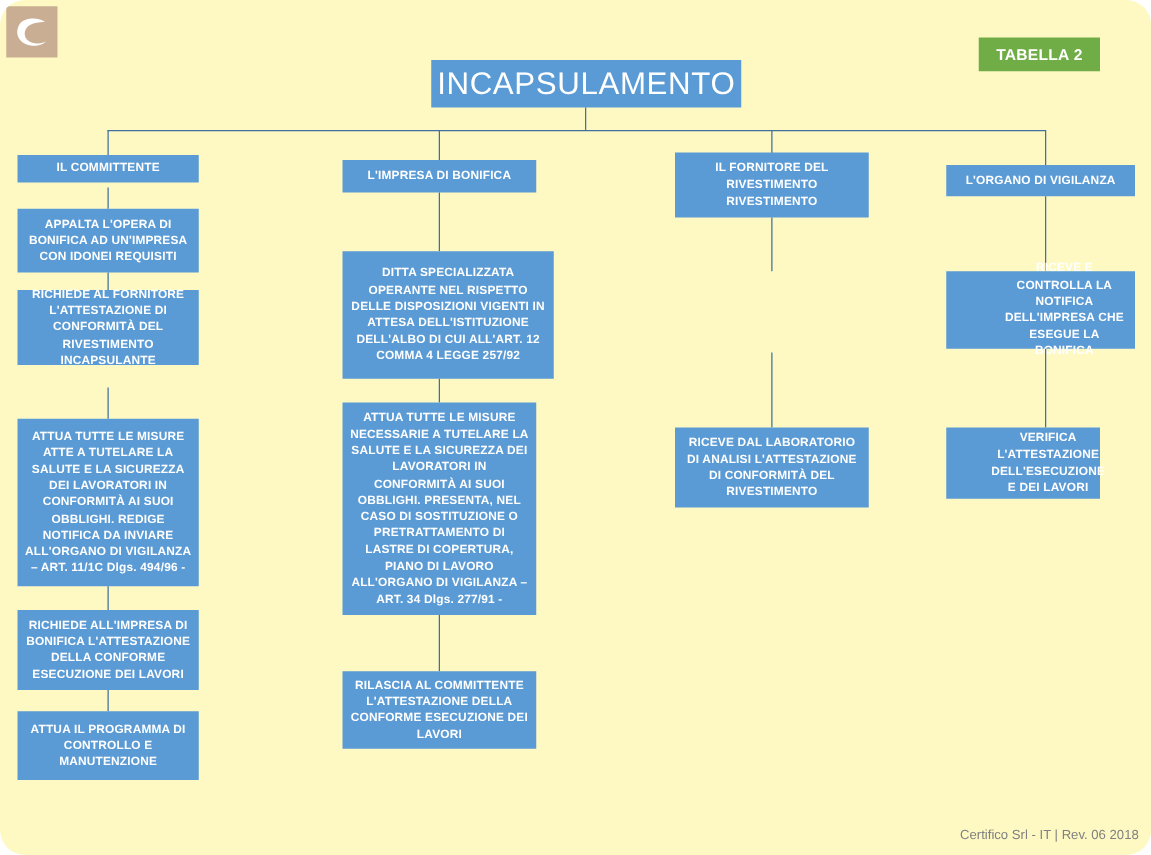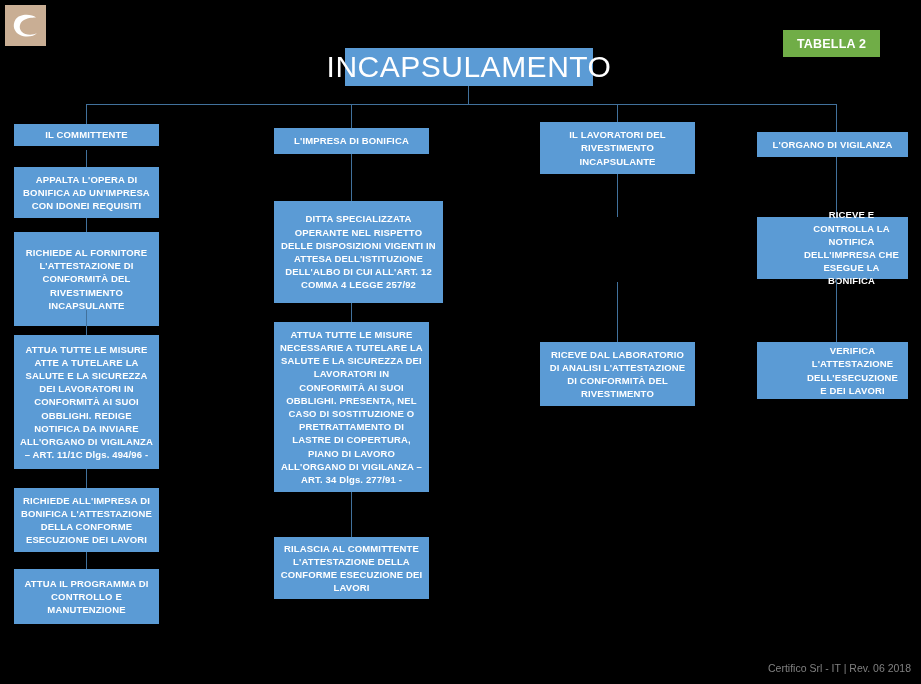--- a/index.html
+++ b/index.html
@@ -7,22 +7,23 @@
     padding: 0;
     background: #ffffff;
   }
   body {
     font-family: "Liberation Sans", sans-serif;
   }
   #page {
     position: relative;
     width: 921px;
     height: 684px;
-    background: #000000;
+    background: #fef9c3;
     overflow: hidden;
+    border-radius: 20px;
   }
 
   
   #logo {
     position: absolute;
     left: 5px;
     top: 5px;
     width: 41px;
     height: 41px;
     background: #C9AE94;
@@ -48,21 +49,21 @@
 
   
   #root-box {
     position: absolute;
     left: 345px;
     top: 48px;
     width: 248px;
     height: 38px;
     background: #5B9BD5;
     color: #ffffff;
-    font-size: 30px;
+    font-size: 25px;
     font-weight: 400;
     letter-spacing: .5px;
     display: flex;
     align-items: center;
     justify-content: center;
   }
 
   
   .conn {
     position: absolute;
@@ -123,21 +124,21 @@
   <div class="conn conn-v" style="left:351px; top:104px; height:24px;"></div>
   <div class="conn conn-v" style="left:617px; top:104px; height:24px;"></div>
   <div class="conn conn-v" style="left:836px; top:104px; height:28px;"></div>
 
   <div class="node head" style="left:14px; top:124px; width:145px; height:22px;">IL COMMITTENTE</div>
   <div class="conn conn-v" style="left:86px; top:150px; height:17px;"></div>
 
   <div class="node" style="left:14px; top:167px; width:145px; height:51px;">APPALTA L'OPERA DI BONIFICA AD UN'IMPRESA CON IDONEI REQUISITI</div>
   <div class="conn conn-v" style="left:86px; top:218px; height:14px;"></div>
 
-  <div class="node" style="left:14px; top:232px; width:145px; height:94px;">RICHIEDE AL FORNITORE L'ATTESTAZIONE DI CONFORMITÀ DEL RIVESTIMENTO INCAPSULANTE</div>
+  <div class="node" style="left:14px; top:232px; width:145px; height:60px;">RICHIEDE AL FORNITORE L'ATTESTAZIONE DI CONFORMITÀ DEL RIVESTIMENTO INCAPSULANTE</div>
   <div class="conn conn-v" style="left:86px; top:310px; height:25px;"></div>
 
   <div class="node" style="left:14px; top:335px; width:145px; height:134px;">ATTUA TUTTE LE MISURE ATTE A  TUTELARE LA SALUTE E LA SICUREZZA DEI LAVORATORI IN CONFORMITÀ AI SUOI OBBLIGHI. REDIGE NOTIFICA DA INVIARE ALL'ORGANO DI VIGILANZA – ART. 11/1C  Dlgs. 494/96 -</div>
   <div class="conn conn-v" style="left:86px; top:469px; height:19px;"></div>
 
   <div class="node" style="left:14px; top:488px; width:145px; height:64px;">RICHIEDE ALL'IMPRESA DI BONIFICA L'ATTESTAZIONE DELLA CONFORME ESECUZIONE DEI LAVORI</div>
   <div class="conn conn-v" style="left:86px; top:552px; height:17px;"></div>
 
   <div class="node head" style="left:274px; top:128px; width:155px; height:26px;">L'IMPRESA DI BONIFICA</div>
 
@@ -145,30 +146,30 @@
   <div class="conn conn-v" style="left:351px; top:154px; height:47px;"></div>
 
   <div class="node" style="left:274px; top:201px; width:169px; height:102px;">DITTA SPECIALIZZATA OPERANTE NEL RISPETTO DELLE DISPOSIZIONI VIGENTI IN ATTESA DELL'ISTITUZIONE DELL'ALBO DI CUI ALL'ART. 12 COMMA 4 LEGGE 257/92</div>
   <div class="conn conn-v" style="left:351px; top:303px; height:19px;"></div>
 
   <div class="node" style="left:274px; top:322px; width:155px; height:170px;">ATTUA TUTTE LE MISURE NECESSARIE A TUTELARE LA SALUTE E LA  SICUREZZA DEI LAVORATORI IN CONFORMITÀ AI SUOI OBBLIGHI. PRESENTA, NEL CASO DI SOSTITUZIONE O PRETRATTAMENTO DI LASTRE DI COPERTURA, PIANO DI LAVORO ALL'ORGANO DI VIGILANZA – ART. 34 Dlgs. 277/91 -</div>
   <div class="conn conn-v" style="left:351px; top:492px; height:45px;"></div>
 
   <div class="node" style="left:274px; top:537px; width:155px; height:62px;">RILASCIA AL COMMITTENTE L'ATTESTAZIONE DELLA CONFORME ESECUZIONE DEI LAVORI</div>
 
-  <div class="node head" style="left:540px; top:122px; width:155px; height:52px;">IL LAVORATORI DEL RIVESTIMENTO INCAPSULANTE</div>
+  <div class="node head" style="left:540px; top:122px; width:155px; height:52px;">IL FORNITORE DEL RIVESTIMENTO RIVESTIMENTO</div>
   <div class="conn conn-v" style="left:617px; top:174px; height:43px;"></div>
 
   <div class="conn conn-v" style="left:617px; top:282px; height:60px;"></div>
 
   <div class="node head" style="left:757px; top:132px; width:151px; height:25px;">L'ORGANO DI VIGILANZA</div>
 
   <div class="node" style="left:540px; top:342px; width:155px; height:64px;">RICEVE DAL LABORATORIO DI ANALISI L'ATTESTAZIONE DI CONFORMITÀ DEL RIVESTIMENTO</div>
   <div class="conn conn-v" style="left:836px; top:157px; height:60px;"></div>
 
   <div class="node" style="left:757px; top:217px; width:151px; height:62px;padding-left:44px;">RICEVE E CONTROLLA LA NOTIFICA DELL'IMPRESA CHE ESEGUE LA BONIFICA</div>
   <div class="conn conn-v" style="left:836px; top:279px; height:63px;"></div>
 
-  <div class="node" style="left:757px; top:342px; width:151px; height:57px;padding-left:46px;">VERIFICA L'ATTESTAZIONE DELL'ESECUZIONE E DEI LAVORI</div>
+  <div class="node" style="left:757px; top:342px; width:123px; height:57px;padding-left:46px;">VERIFICA L'ATTESTAZIONE DELL'ESECUZIONE E DEI LAVORI</div>
 
   <div id="footer">Certifico Srl - IT | Rev. 06 2018</div>
 
 </div>
 
 </body></html>

